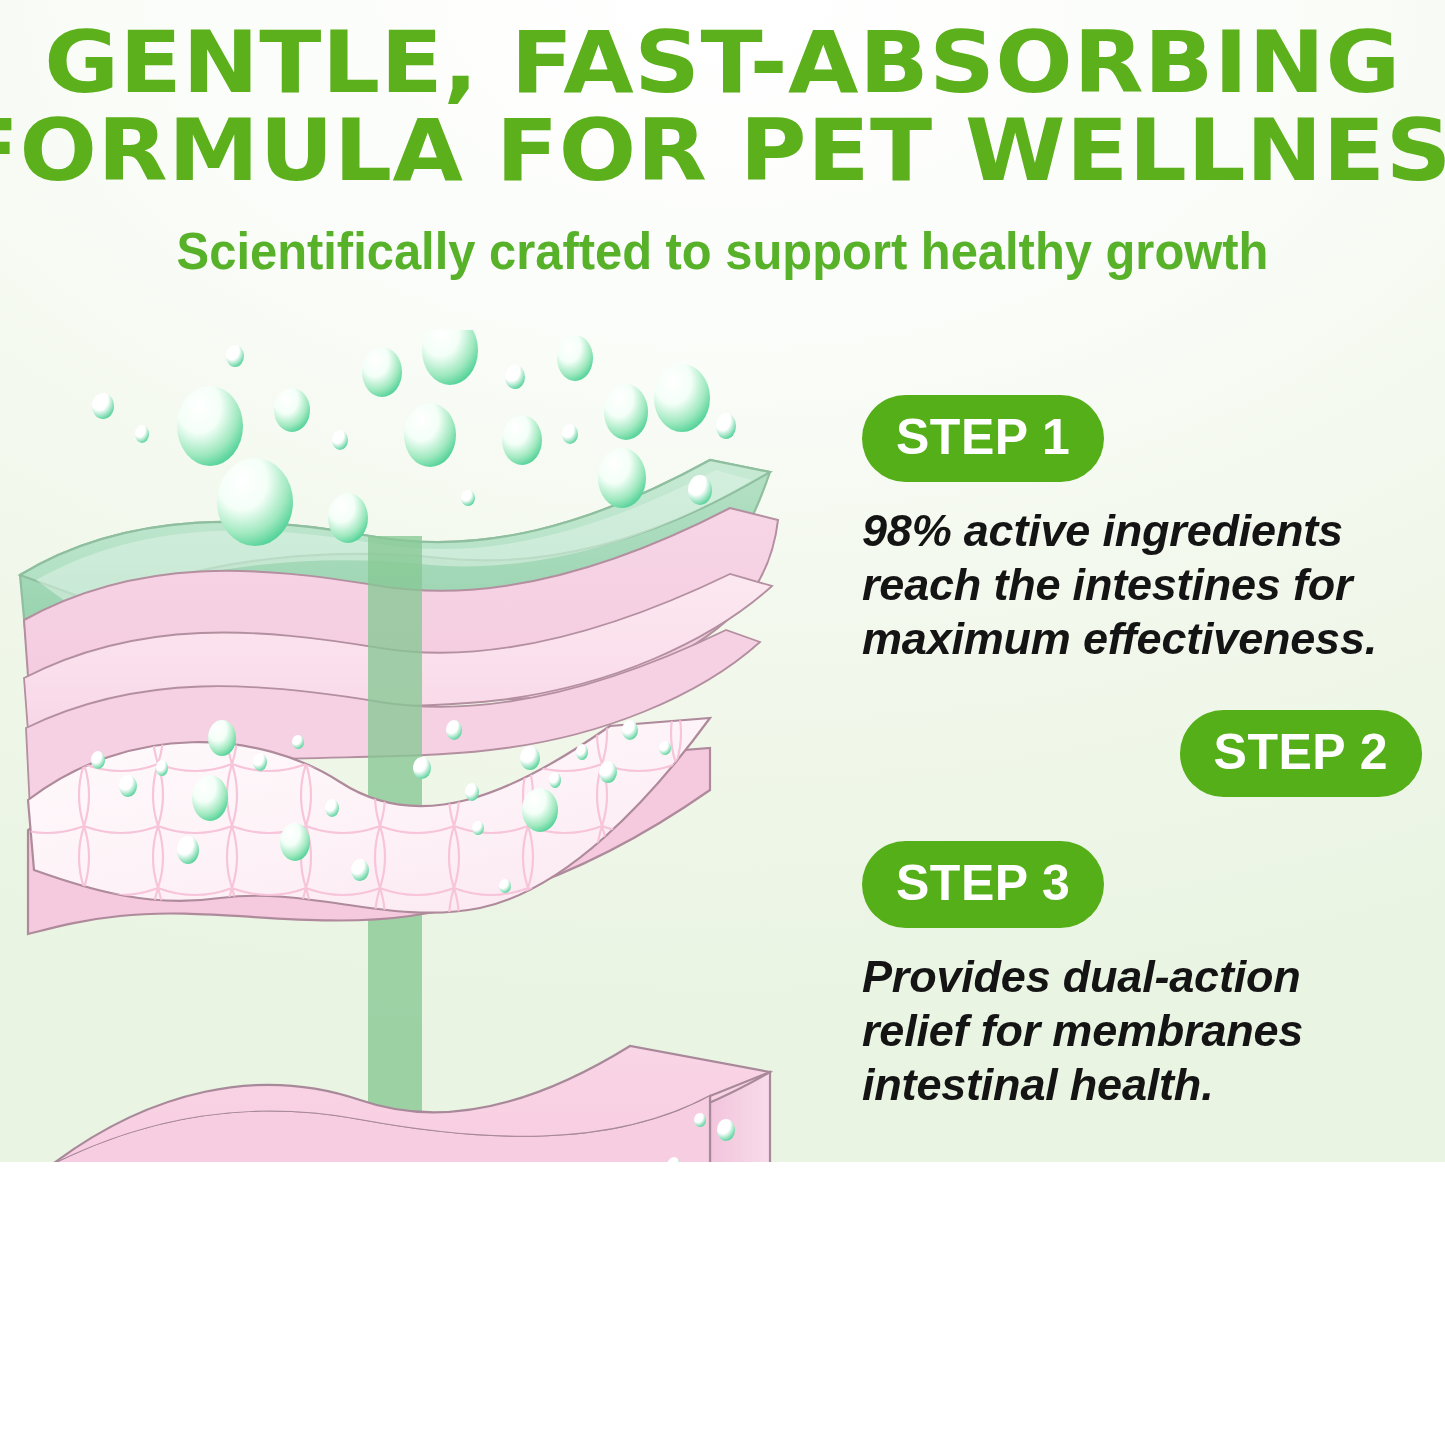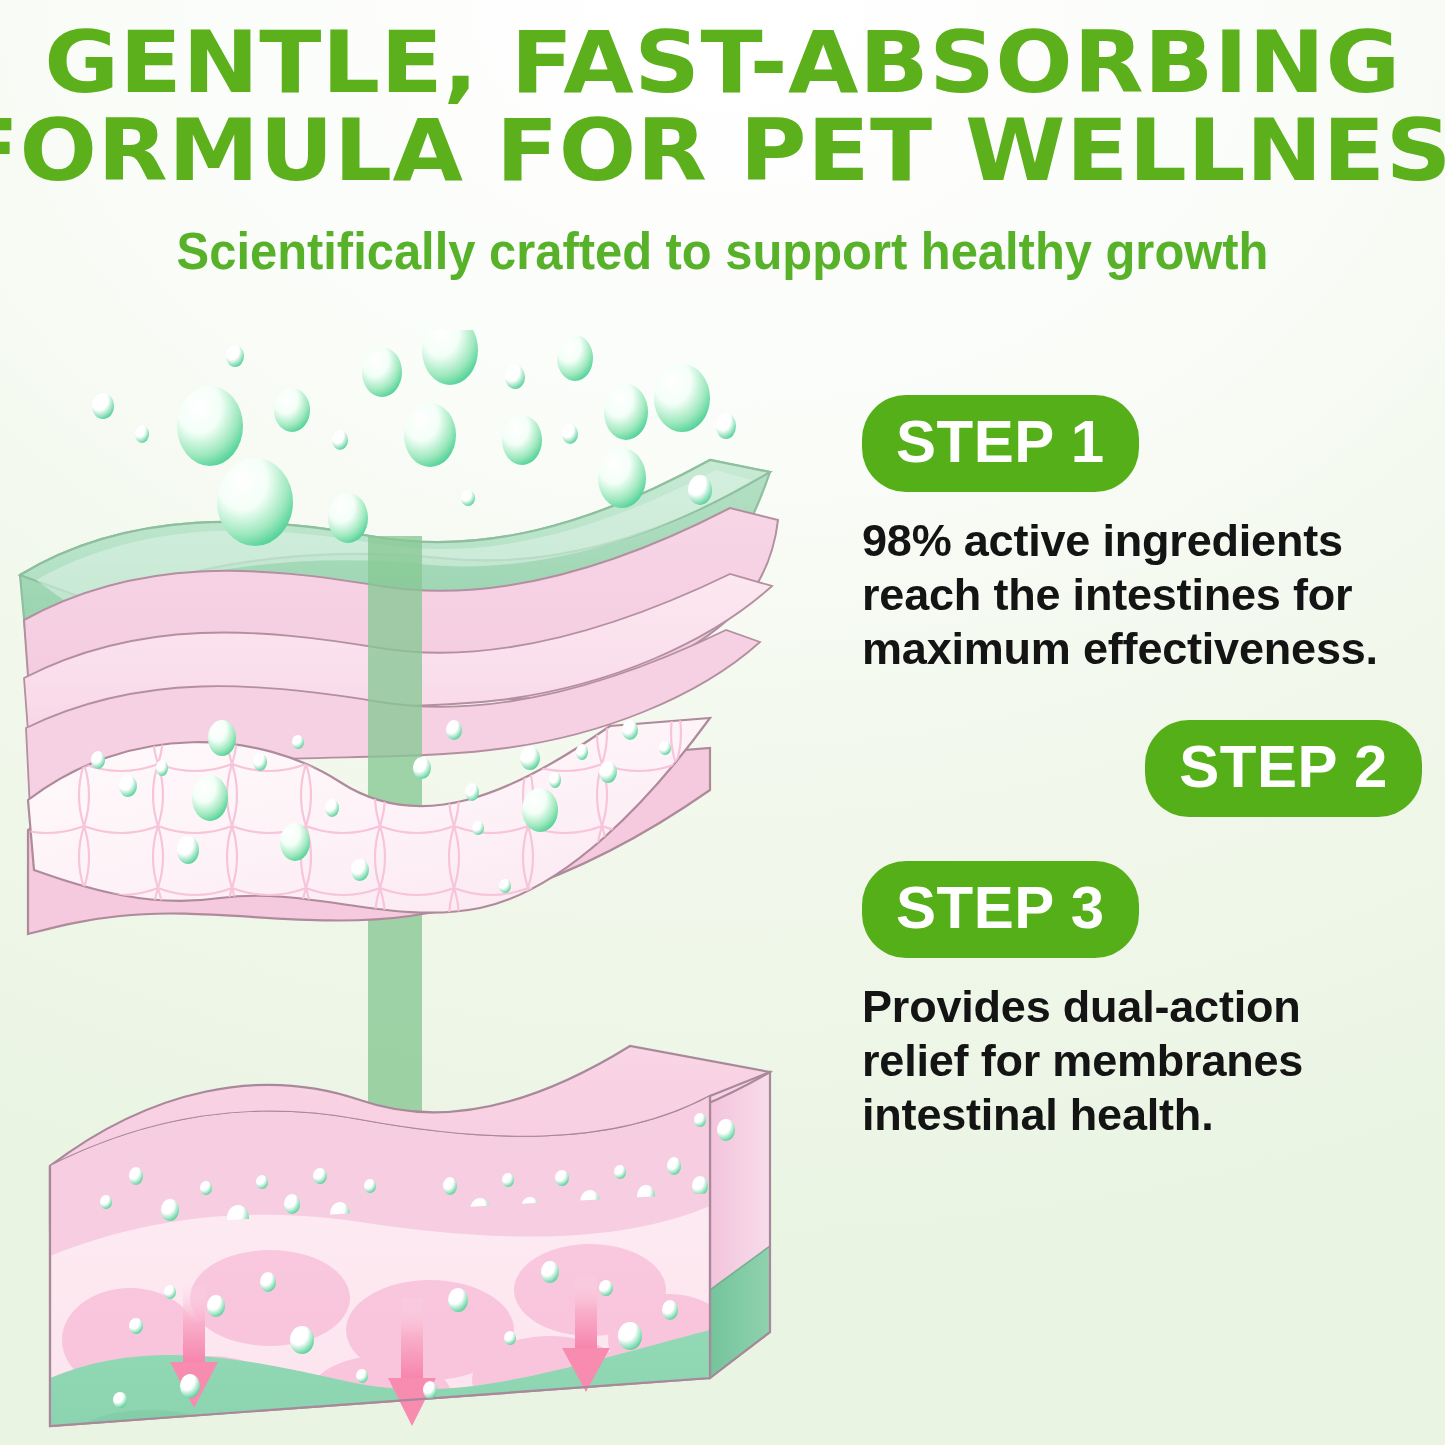--- a/index.html
+++ b/index.html
@@ -2,21 +2,21 @@
 <html><head>
 <meta charset="utf-8">
 <style>
   html,body{margin:0;padding:0;}
   body{
     width:1445px;height:1445px;overflow:hidden;
     font-family:"Liberation Sans", sans-serif;
     background:#ffffff;
   }
   #poster{
-    position:relative;width:1445px;height:1445px;
+    position:relative;width:1445px;height:1162px;
     background:
       radial-gradient(120% 90% at 50% 0%, #ffffff 0%, #fbfdfa 30%, #f2f8ec 62%, #e9f4e2 100%);
     overflow:hidden;
   }
 
   
   #header{position:absolute;left:0;top:0;width:1445px;text-align:center;}
   .title-line{
     font-family:"DejaVu Sans", sans-serif;
     font-weight:bold;
@@ -38,35 +38,36 @@
     white-space:nowrap;
   }
 
   
   #steps{position:absolute;left:862px;top:395px;width:560px;}
   .step{margin-bottom:34px;}
   .badge{
     display:inline-block;
     background:#55AF18;
     color:#ffffff;
-    font-size:60px;
+    font-size:50px;
     font-weight:bold;
     line-height:1;
     padding:17px 34px 20px 34px;
     border-radius:44px;
     letter-spacing:0.5px;
   }
   .step-text{
     margin-top:22px;
     font-size:45px;
     font-weight:bold;
     line-height:1.20;
     color:#141414;
     letter-spacing:-0.2px;
     max-width:545px;
+    font-style:italic;
   }
   #step1 .step-text{margin-bottom:2px;}
   #step2{margin-top:44px;text-align:right;}
   #step3{margin-top:44px;}
 
   
   #illo{position:absolute;left:10px;top:330px;width:820px;height:1110px;}
   #illo svg{display:block;}
 </style>
 </head>

